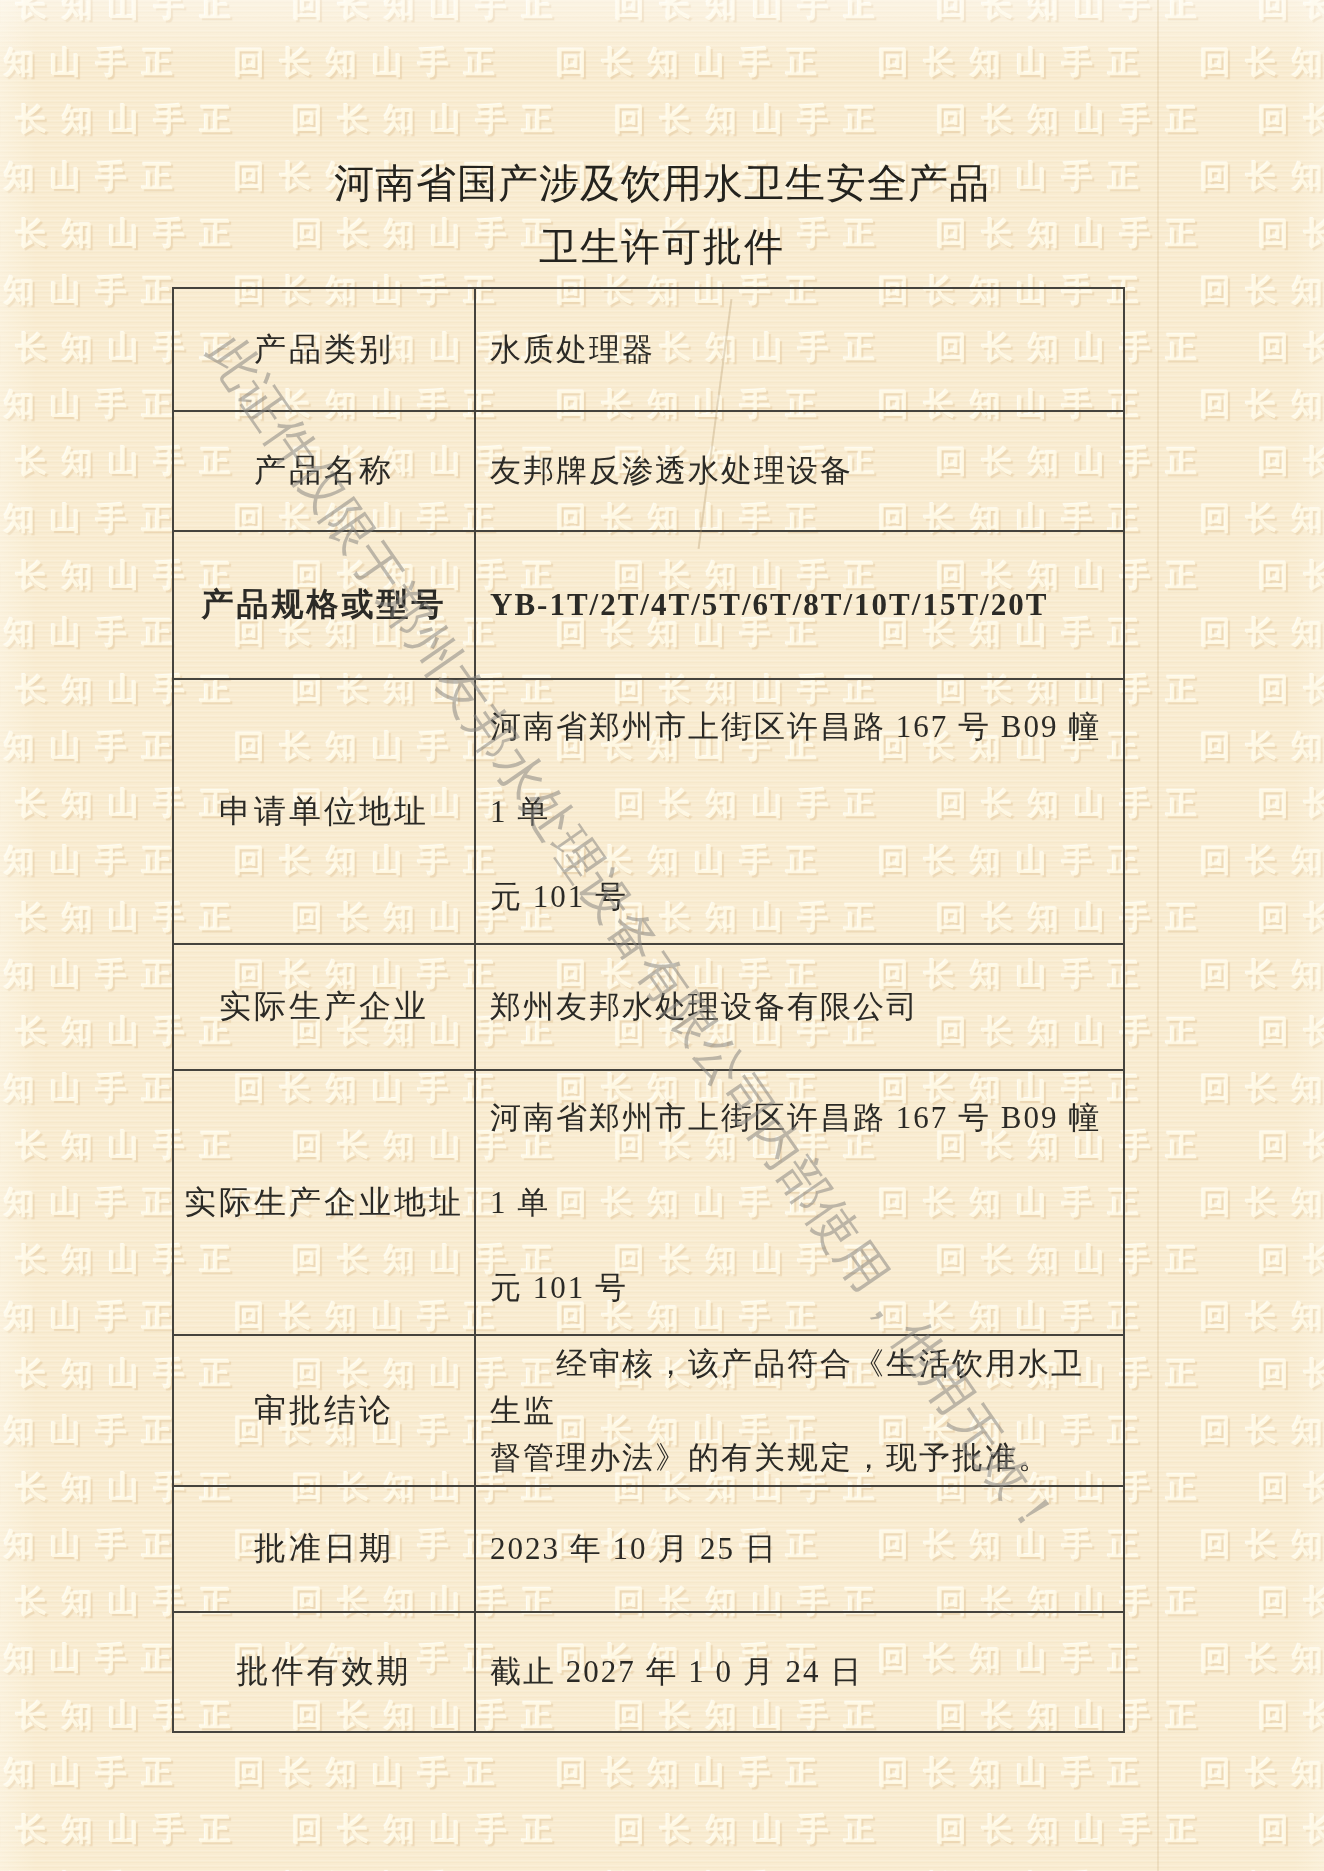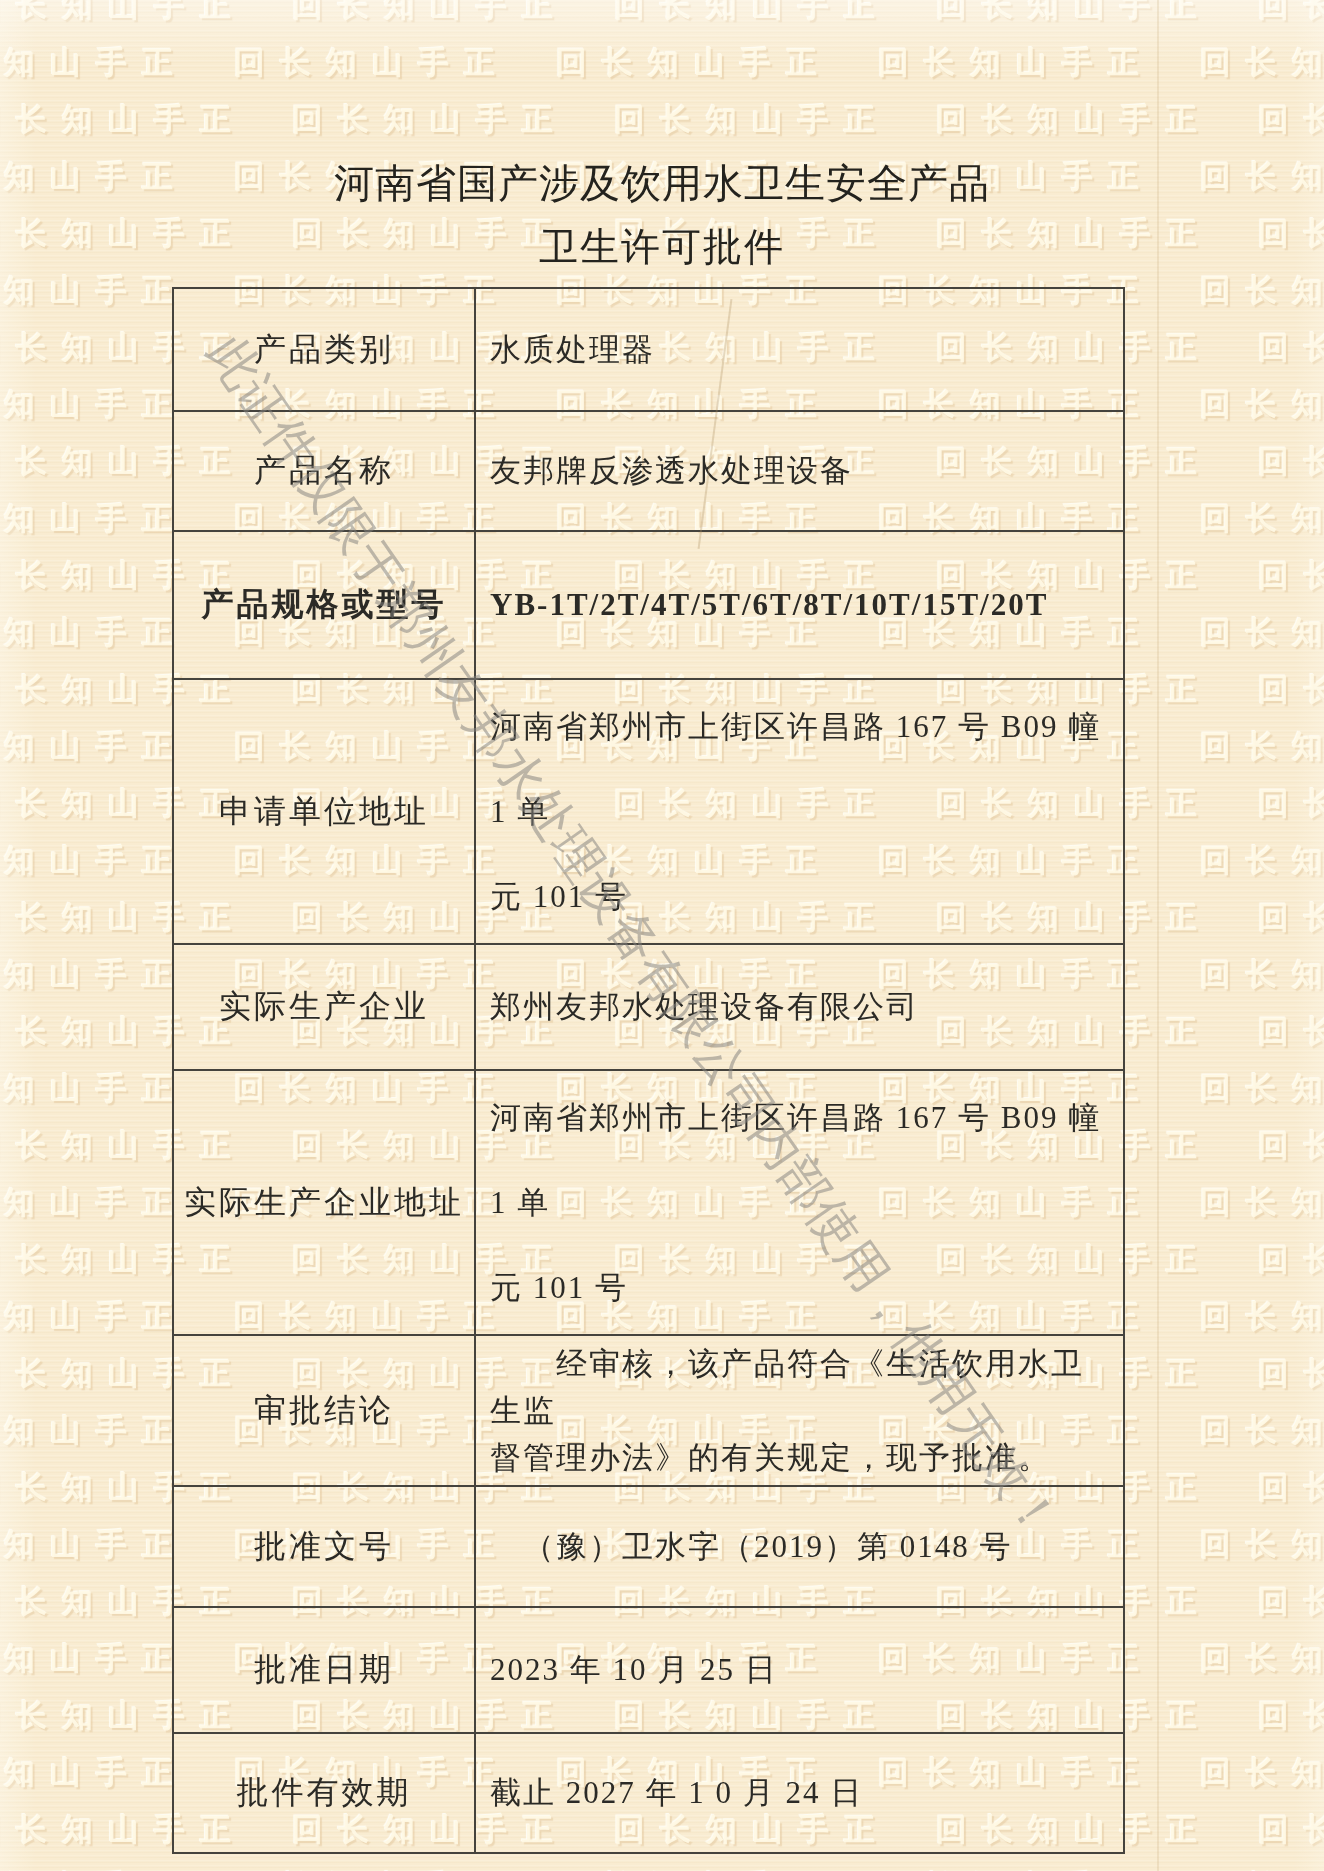--- a/index.html
+++ b/index.html
@@ -137,24 +137,20 @@
       <tr class="two-line-loose" style="height: 138px;">
         <td class="label-cell">实际生产企业地址</td>
         <td class="value-cell">河南省郑州市上街区许昌路 167 号 B09 幢 1 单
 元 101 号</td>
       </tr>
       <tr class="two-line-tight" style="height: 124px;">
         <td class="label-cell">审批结论</td>
         <td class="value-cell">　　经审核，该产品符合《生活饮用水卫生监
 督管理办法》的有关规定，现予批准。</td>
       </tr>
-      <tr style="height: 121px;">
-        <td class="label-cell">批准文号</td>
-        <td class="value-cell">　（豫）卫水字（2019）第 0148 号</td>
-      </tr>
       <tr style="height: 126px;">
         <td class="label-cell">批准日期</td>
         <td class="value-cell">2023 年 10 月 25 日</td>
       </tr>
       <tr style="height: 120px;">
         <td class="label-cell">批件有效期</td>
         <td class="value-cell">截止 2027 年 1 0 月 24 日</td>
       </tr>
     </tbody>
 </table>

